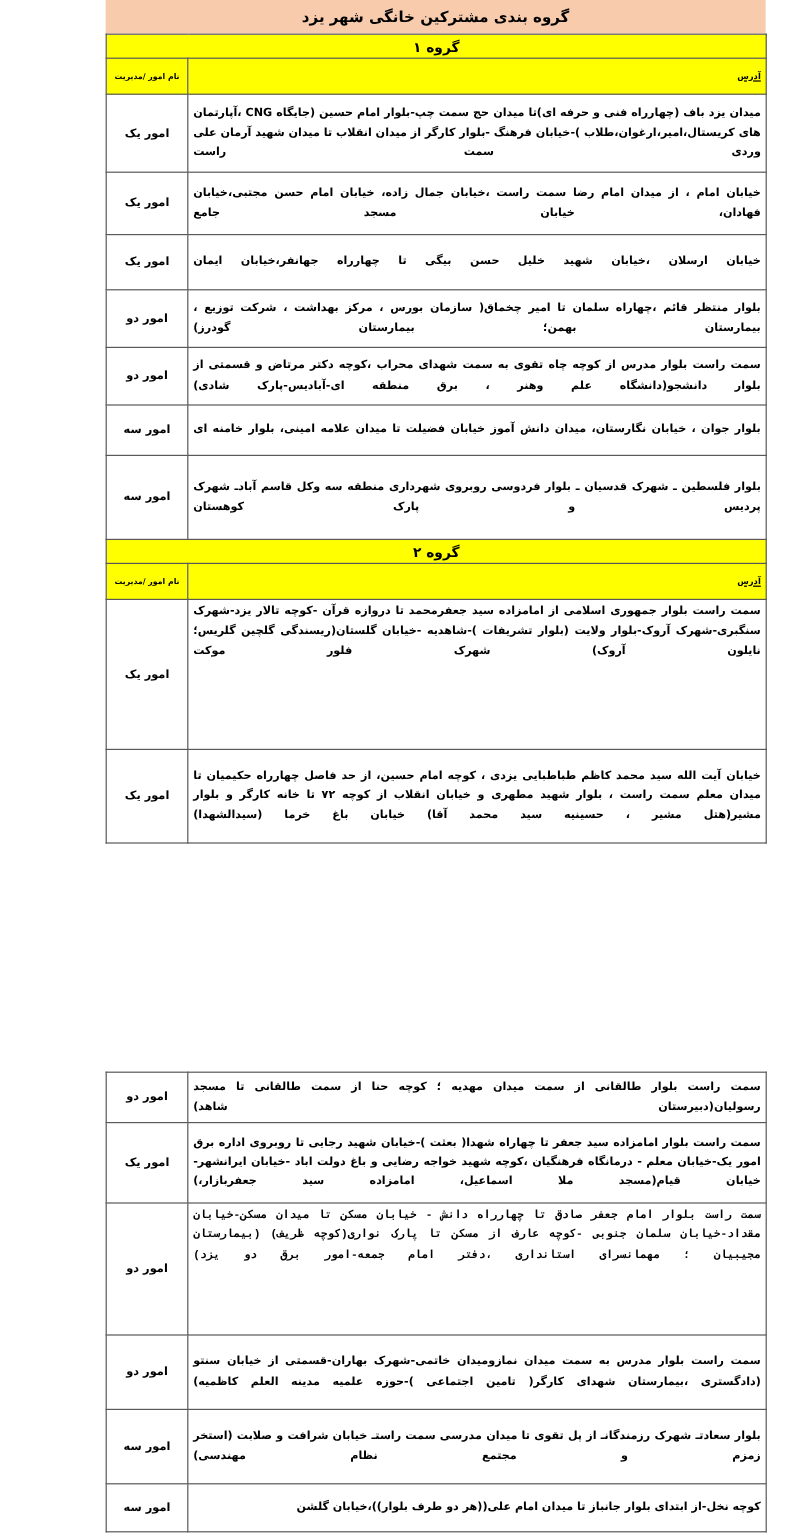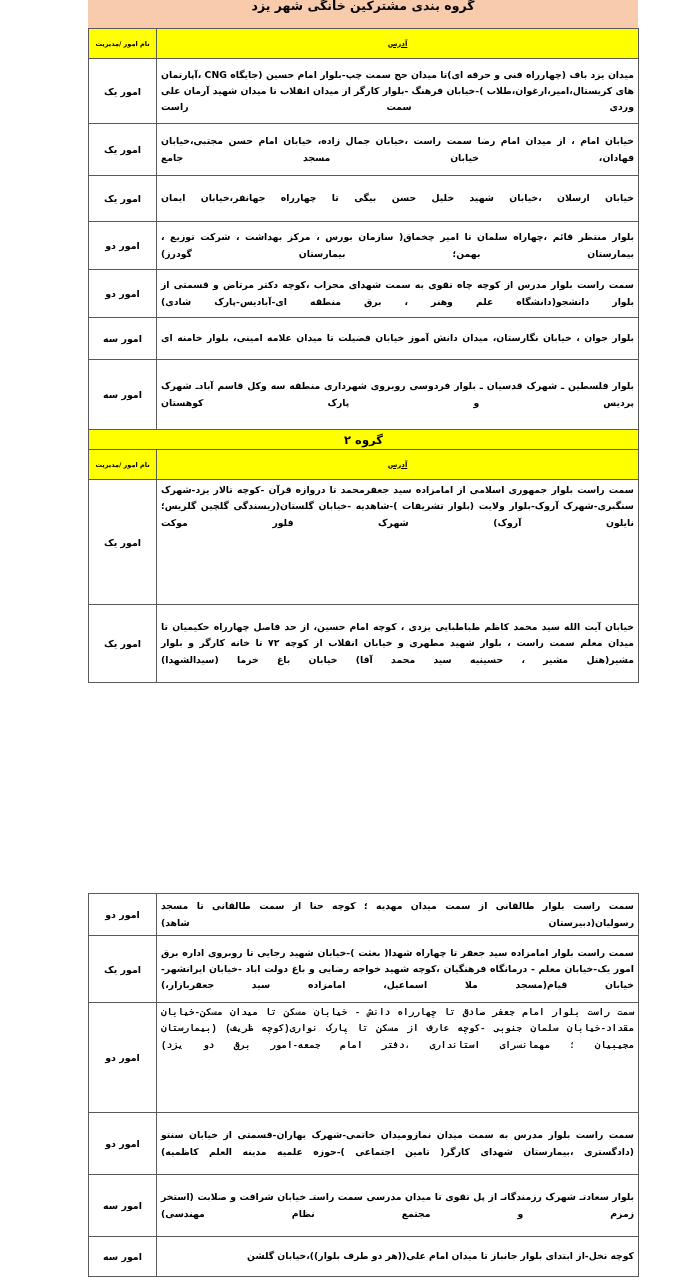--- a/index.html
+++ b/index.html
@@ -23,21 +23,21 @@
 
   
   .title-banner {
     position: absolute;
     left: 88px;
     top: 0px;
     width: 550px;
     height: 28px;
     background: #f8cbad;
     display: flex;
-    align-items: flex-start;
+    align-items: center;
     justify-content: center;
     box-sizing: border-box;
   }
   .title-banner .title-text {
     font-size: 12.5px;
     font-weight: bold;
     color: #000000;
     line-height: 1;
     letter-spacing: 0;
   }
@@ -75,21 +75,21 @@
   td.col-head-name {
     background: #ffff00;
     text-align: center;
     font-size: 6.5px;
     font-weight: bold;
     height: 30px;
     padding: 1px 2px;
   }
   td.col-head-addr {
     background: #ffff00;
-    text-align: center;
+    text-align: right;
     font-size: 7px;
     font-weight: bold;
     height: 17px;
     padding: 1px 2px;
     text-decoration: underline;
   }
 
   
   td.cell-name {
     text-align: center;
@@ -120,20 +120,23 @@
     <span class="title-text">گروه بندی مشترکین خانگی شهر یزد</span>
   </div>
 
   <table class="grp" id="table-group-1">
     <colgroup>
       <col class="c-addr">
       <col class="c-name">
     </colgroup>
     <tbody>
 
+      <tr>
+        <td class="group-banner" colspan="2">گروه ۱</td>
+      </tr>
 
       <tr>
         <td class="col-head-addr">آدرس</td>
         <td class="col-head-name">نام امور /مدیریت</td>
       </tr>
 
       <tr style="height:65px;margin-left:31px;">
         <td class="cell-addr">میدان یزد باف (چهارراه فنی و حرفه ای)تا میدان حج سمت چپ-بلوار امام حسین (جایگاه CNG ،آپارتمان های  کریستال،امیر،ارغوان،طلاب )-خیابان فرهنگ -بلوار کارگر از میدان انقلاب تا میدان شهید آرمان علی وردی سمت راست</td>
         <td class="cell-name">امور یک</td>
       </tr>

